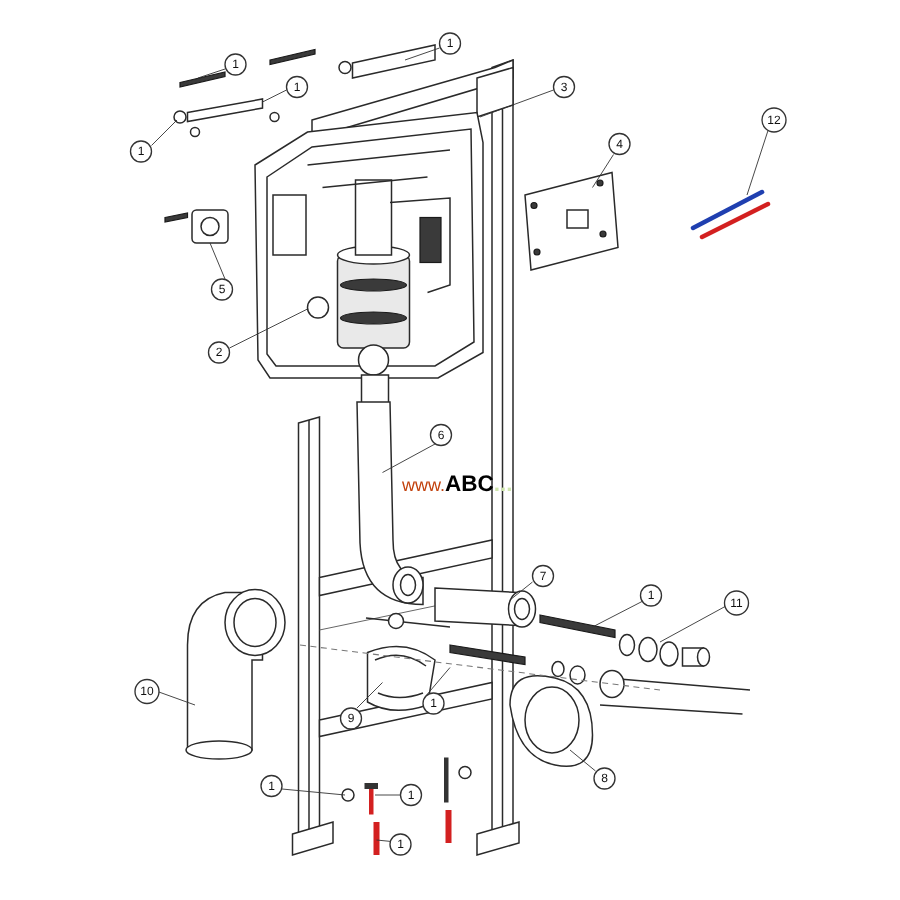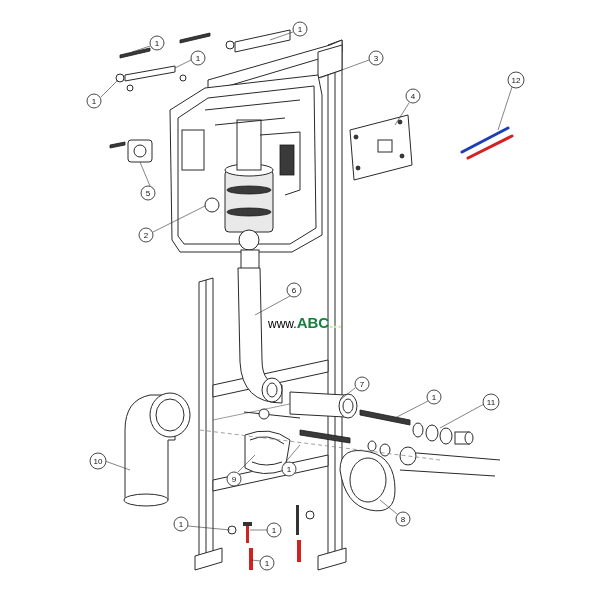--- a/index.html
+++ b/index.html
@@ -8,23 +8,23 @@
   .ln { fill: none; stroke: #2a2a2a; stroke-width: 1; }
   .thin { fill: none; stroke: #555; stroke-width: 0.6; }
   .dash { fill: none; stroke: #777; stroke-width: 0.7; stroke-dasharray: 4 3; }
   .fillw { fill: #ffffff; stroke: #2a2a2a; stroke-width: 1; }
   .fillg { fill: #e9e9e9; stroke: #2a2a2a; stroke-width: 1; }
   .filld { fill: #3a3a3a; stroke: #1a1a1a; stroke-width: 0.8; }
   .leader { fill: none; stroke: #333; stroke-width: 0.6; }
   .callout circle { fill: #ffffff; stroke: #333; stroke-width: 0.9; }
   .callout text { font-size: 8px; fill: #111; text-anchor: middle; dominant-baseline: central; font-family: "Liberation Sans", sans-serif; }
   .wm { position: absolute; font-family: "Liberation Sans", sans-serif; font-weight: bold; font-size: 15px; }
-  .wm .a { color: #15803d; }
+  .wm .a { color: #000000; }
   .wm .b { color: #cfe6ad; }
-  .wm-pre { color: #000000; font-weight: normal; font-size: 12px; }
+  .wm-pre { color: #c2410c; font-weight: normal; font-size: 12px; }
 </style>
 </head>
 <body>
 
 <svg id="diagram" viewBox="0 0 600 600" xmlns="http://www.w3.org/2000/svg">
 
   <g>
 
     <path class="fillw" d="M328 45 L342 40 L342 560 L328 566 Z"></path>
     <path class="ln" d="M335 43 L335 563"></path>

